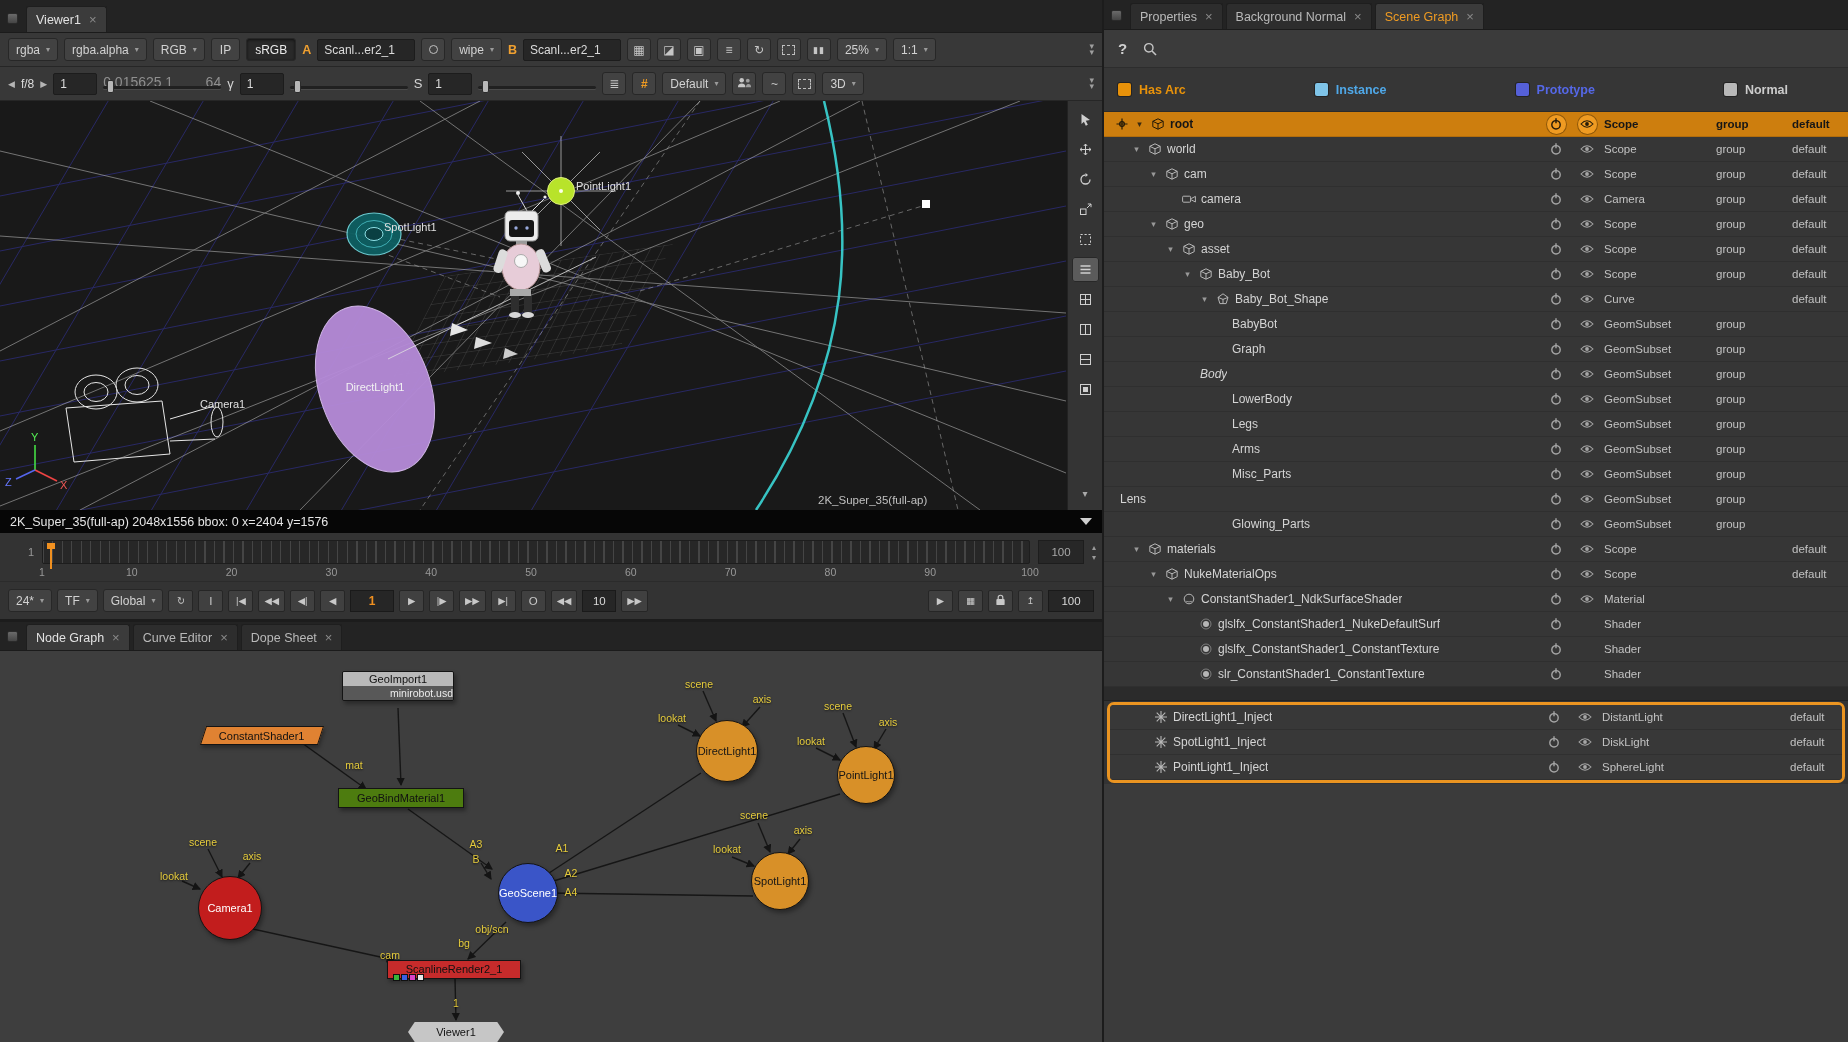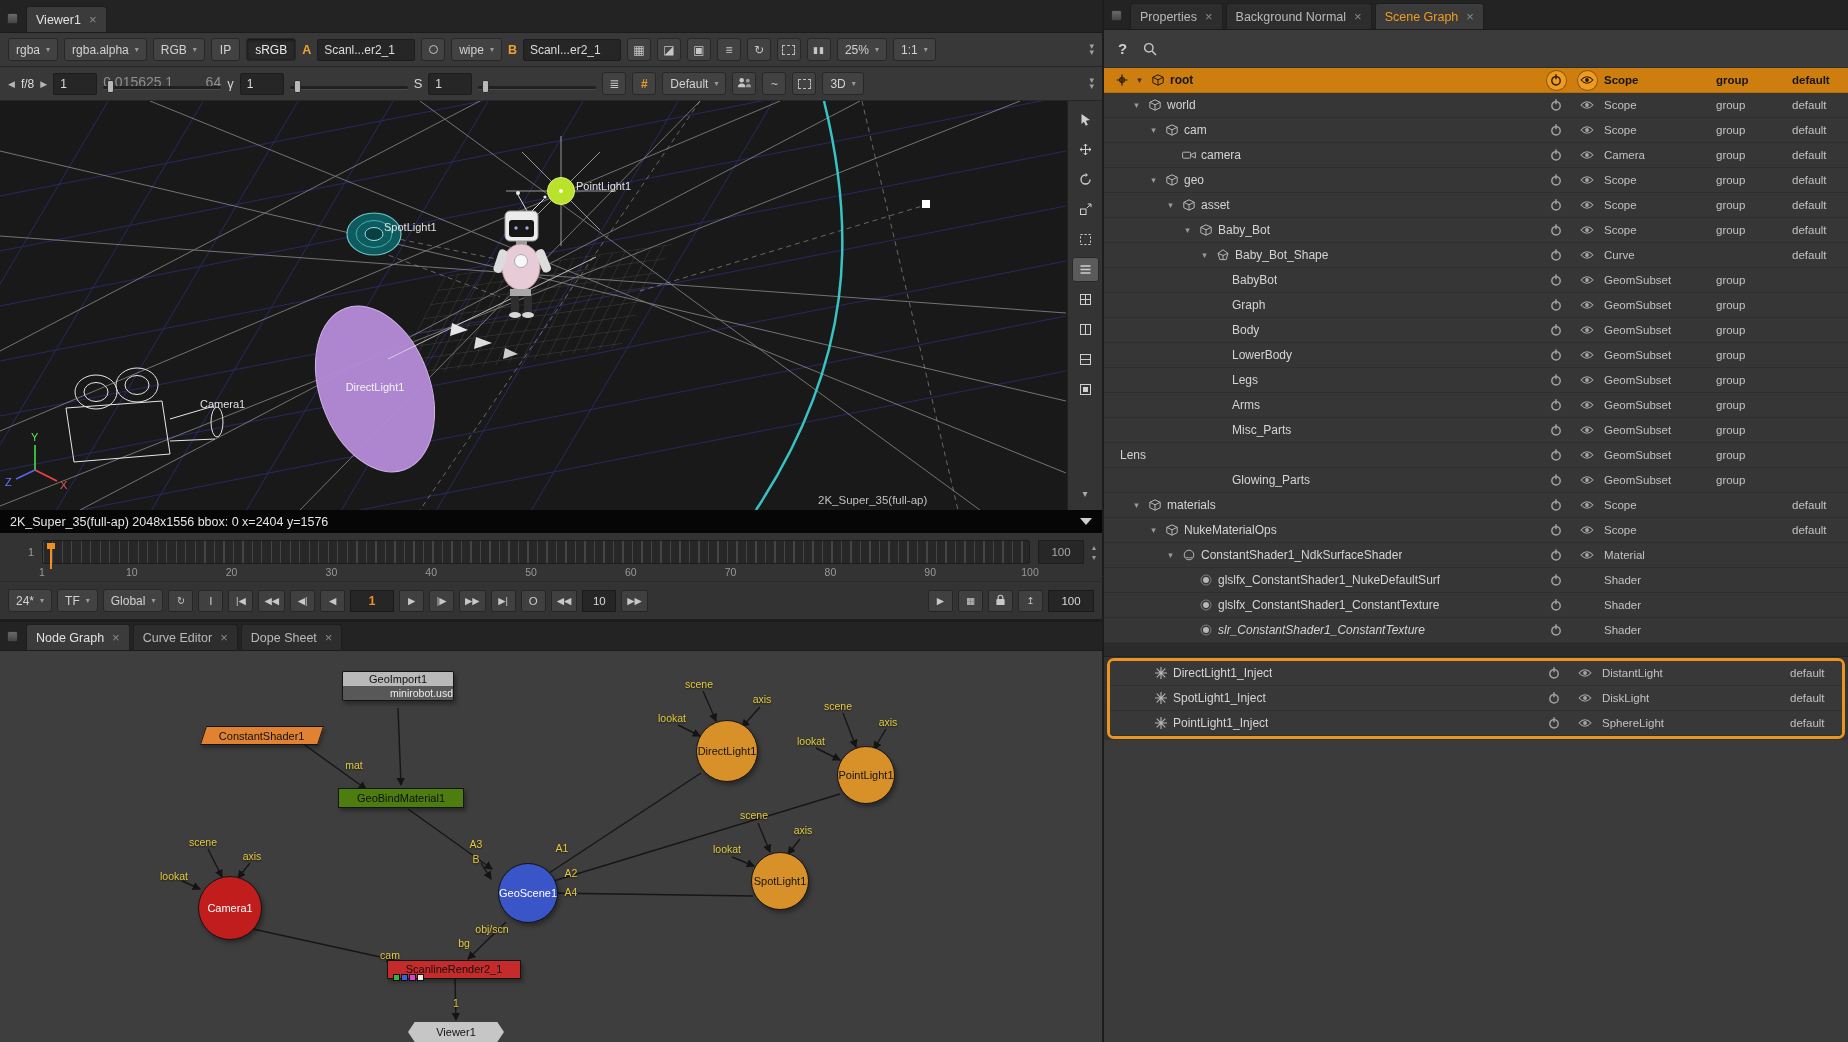--- a/index.html
+++ b/index.html
@@ -637,20 +637,38 @@
     </div>
     <div class="search-row">
       <span class="qmark">?</span>
       <span class="sicon">
           <svg viewBox="0 0 14 14" width="14" height="14">
             <circle cx="5.8" cy="5.8" r="4.2" fill="none" stroke="currentColor" stroke-width="1.4"></circle>
             <line x1="9" y1="9" x2="13" y2="13" stroke="currentColor" stroke-width="1.6"></line>
           </svg>
         </span>
     </div>
+    <div class="legend-row">
+        <div class="lgitem">
+          <span class="sw" style="background: rgb(232, 146, 10);"></span>
+          <span class="lgl" style="color: rgb(232, 146, 10);">Has Arc</span>
+        </div>
+        <div class="lgitem">
+          <span class="sw" style="background: rgb(127, 196, 232);"></span>
+          <span class="lgl" style="color: rgb(79, 168, 232);">Instance</span>
+        </div>
+        <div class="lgitem">
+          <span class="sw" style="background: rgb(85, 96, 216);"></span>
+          <span class="lgl" style="color: rgb(85, 104, 232);">Prototype</span>
+        </div>
+        <div class="lgitem">
+          <span class="sw" style="background: rgb(184, 184, 184);"></span>
+          <span class="lgl" style="color: rgb(204, 204, 204);">Normal</span>
+        </div>
+      </div>
     <div class="sg-rows">
         <div class="sg-row root">
           <div class="pathcell" style="padding-left: 10px;">
             <span class="ricon">
               <svg viewBox="0 0 12 12" width="12" height="12">
                 <path d="M6 0.5 V11.5 M0.5 6 H11.5" stroke="currentColor" stroke-width="1.2"></path>
                 <circle cx="6" cy="6" r="2.4" fill="none" stroke="currentColor" stroke-width="1.2"></circle>
               </svg>
             </span>
             <span class="exp">▾</span>
@@ -936,21 +954,21 @@
                 <path d="M1 5 Q7 -1.5 13 5 Q7 11.5 1 5 Z" fill="none" stroke="currentColor" stroke-width="1.1"></path>
                 <circle cx="7" cy="5" r="1.9" fill="currentColor"></circle>
               </svg>
             </span>
           </div>
           <div class="c-type">GeomSubset</div>
           <div class="c-kind">group</div>
           <div class="c-purpose"></div>
         </div>
         <div class="sg-row">
-          <div class="pathcell" style="padding-left: 112px;">
+          <div class="pathcell" style="padding-left: 80px; font-style: italic;">
             <span class="exp"></span>
             <span class="pname">Body</span>
           </div>
           <div class="icon-cell">
             <span class="ci">
               <svg viewBox="0 0 12 12" width="12" height="12">
                 <circle cx="6" cy="6.8" r="4.2" fill="none" stroke="currentColor" stroke-width="1.4"></circle>
                 <line x1="6" y1="0.3" x2="6" y2="5.2" stroke="currentColor" stroke-width="1.4"></line>
               </svg>
             </span>
@@ -1250,21 +1268,21 @@
                 <line x1="6" y1="0.3" x2="6" y2="5.2" stroke="currentColor" stroke-width="1.4"></line>
               </svg>
             </span>
           </div>
           <div class="icon-cell"></div>
           <div class="c-type">Shader</div>
           <div class="c-kind"></div>
           <div class="c-purpose"></div>
         </div>
         <div class="sg-row">
-          <div class="pathcell" style="padding-left: 78px; font-style: italic;">
+          <div class="pathcell" style="padding-left: 78px;">
             <span class="exp"></span>
             <span class="ricon">
               <svg viewBox="0 0 12 12" width="12" height="12">
                 <circle cx="6" cy="6" r="3" fill="currentColor"></circle>
                 <circle cx="6" cy="6" r="5" fill="none" stroke="currentColor" opacity="0.55"></circle>
               </svg>
             </span>
             <span class="pname">slr_ConstantShader1_ConstantTexture</span>
           </div>
           <div class="icon-cell">

